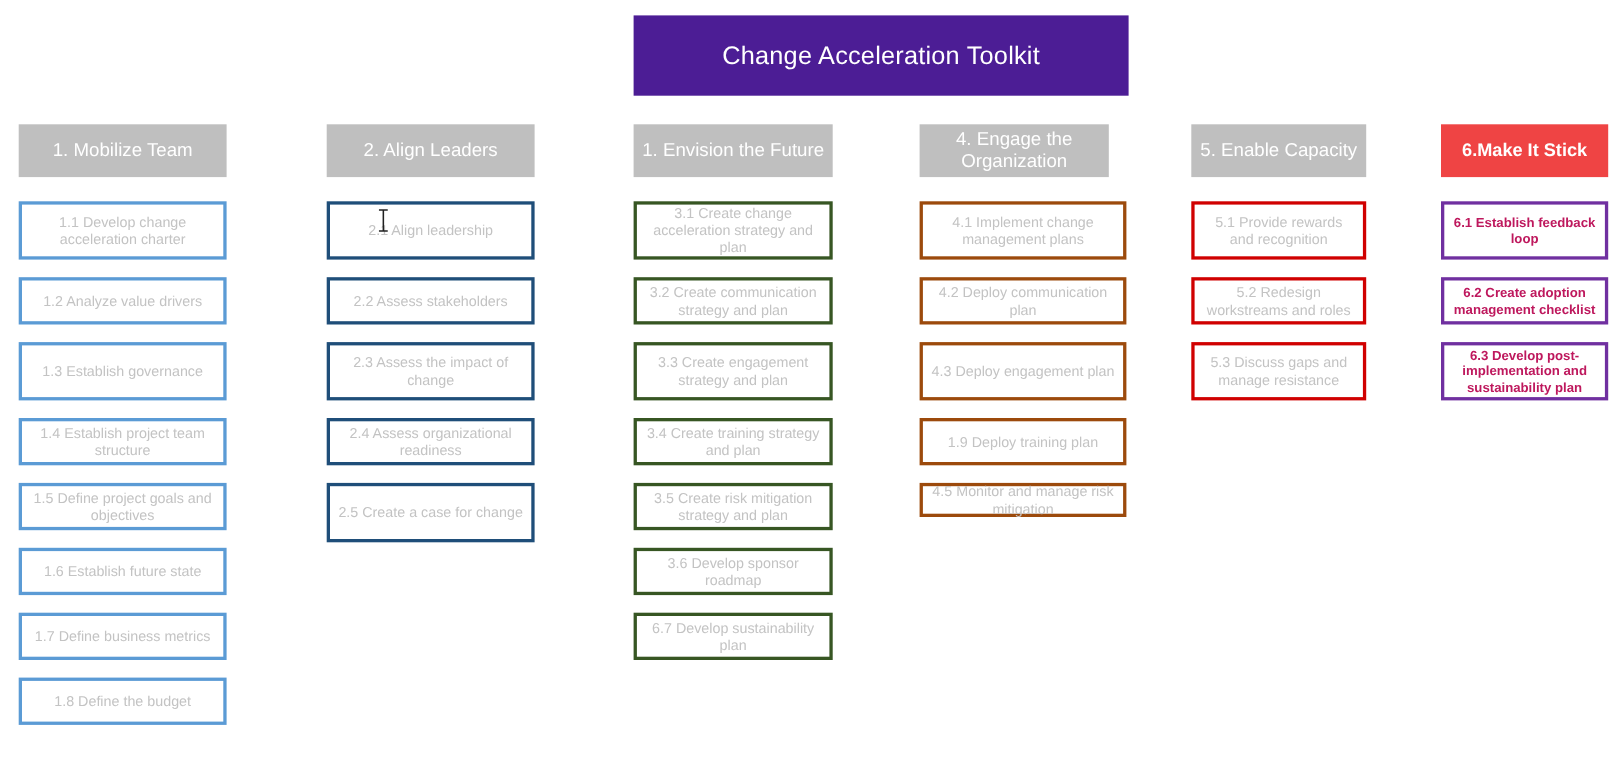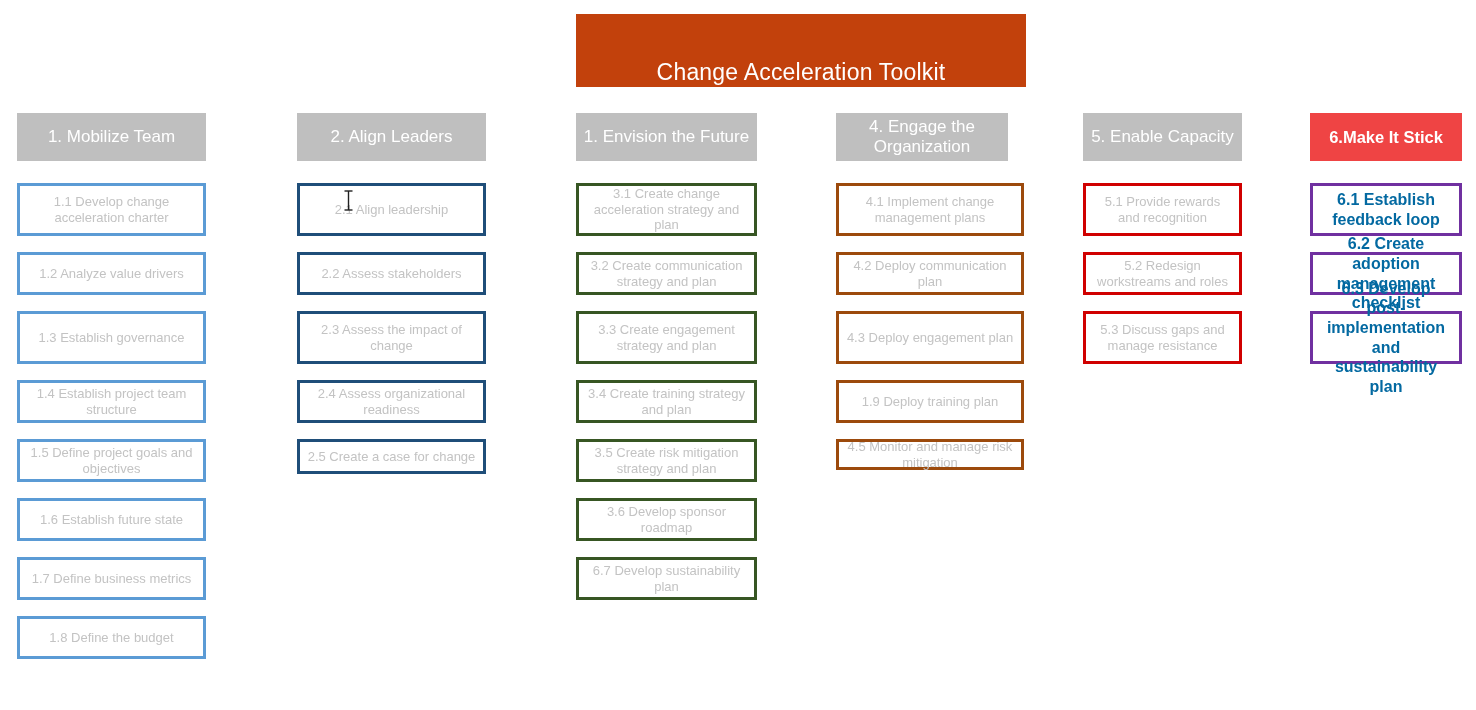--- a/index.html
+++ b/index.html
@@ -21,23 +21,23 @@
     height: 710px;
   }
 
   
   .title-banner {
     position: absolute;
     left: 576px;
     top: 14px;
     width: 450px;
     height: 73px;
-    background: #c2410c;
+    background: #4c1d95;
     display: flex;
-    align-items: flex-end;
+    align-items: center;
     justify-content: center;
     box-sizing: border-box;
   }
   .title-banner .title-text {
     color: #ffffff;
     font-size: 23px;
     letter-spacing: 0.2px;
     text-align: center;
     line-height: 1.2;
   }
@@ -80,23 +80,23 @@
     text-align: center;
     padding: 3px 7px;
     margin-bottom: 16px;
     font-size: 13px;
     line-height: 1.22;
     color: #C3C3C3;
     border-style: solid;
     border-width: 3px;
   }
   .cell.bold-dark {
-    color: #0369a1;
+    color: #be185d;
     font-weight: bold;
-    font-size: 16px;
+    font-size: 12px;
   }
 
   
   .col1 { left: 17px; width: 189px; }
   .col1 .cell { border-color: #5B9BD5; }
   .col2 { left: 297px; width: 189px; }
   .col2 .cell { border-color: #1F4E79; }
   .col3 { left: 576px; width: 181px; }
   .col3 .cell { border-color: #375623; }
   .col4 { left: 836px; width: 188px; }
@@ -147,21 +147,21 @@
     </div>
   </div>
 
   <div class="column col2">
     <div class="col-header gray">2. Align Leaders</div>
     <div class="cells">
       <div class="cell" style="height:53px">2.1 Align leadership</div>
       <div class="cell" style="height:43px">2.2 Assess stakeholders</div>
       <div class="cell" style="height:53px">2.3 Assess the impact of change</div>
       <div class="cell" style="height:43px">2.4 Assess organizational readiness</div>
-      <div class="cell" style="height:35px">2.5 Create a case for change</div>
+      <div class="cell" style="height:54px">2.5 Create a case for change</div>
     </div>
   </div>
 
   <div class="column col3">
     <div class="col-header gray">1. Envision the Future</div>
     <div class="cells">
       <div class="cell" style="height:53px">3.1 Create change acceleration strategy and plan</div>
       <div class="cell" style="height:43px">3.2 Create communication strategy and plan</div>
       <div class="cell" style="height:53px">3.3 Create engagement strategy and plan</div>
       <div class="cell" style="height:43px">3.4 Create training strategy and plan</div>

